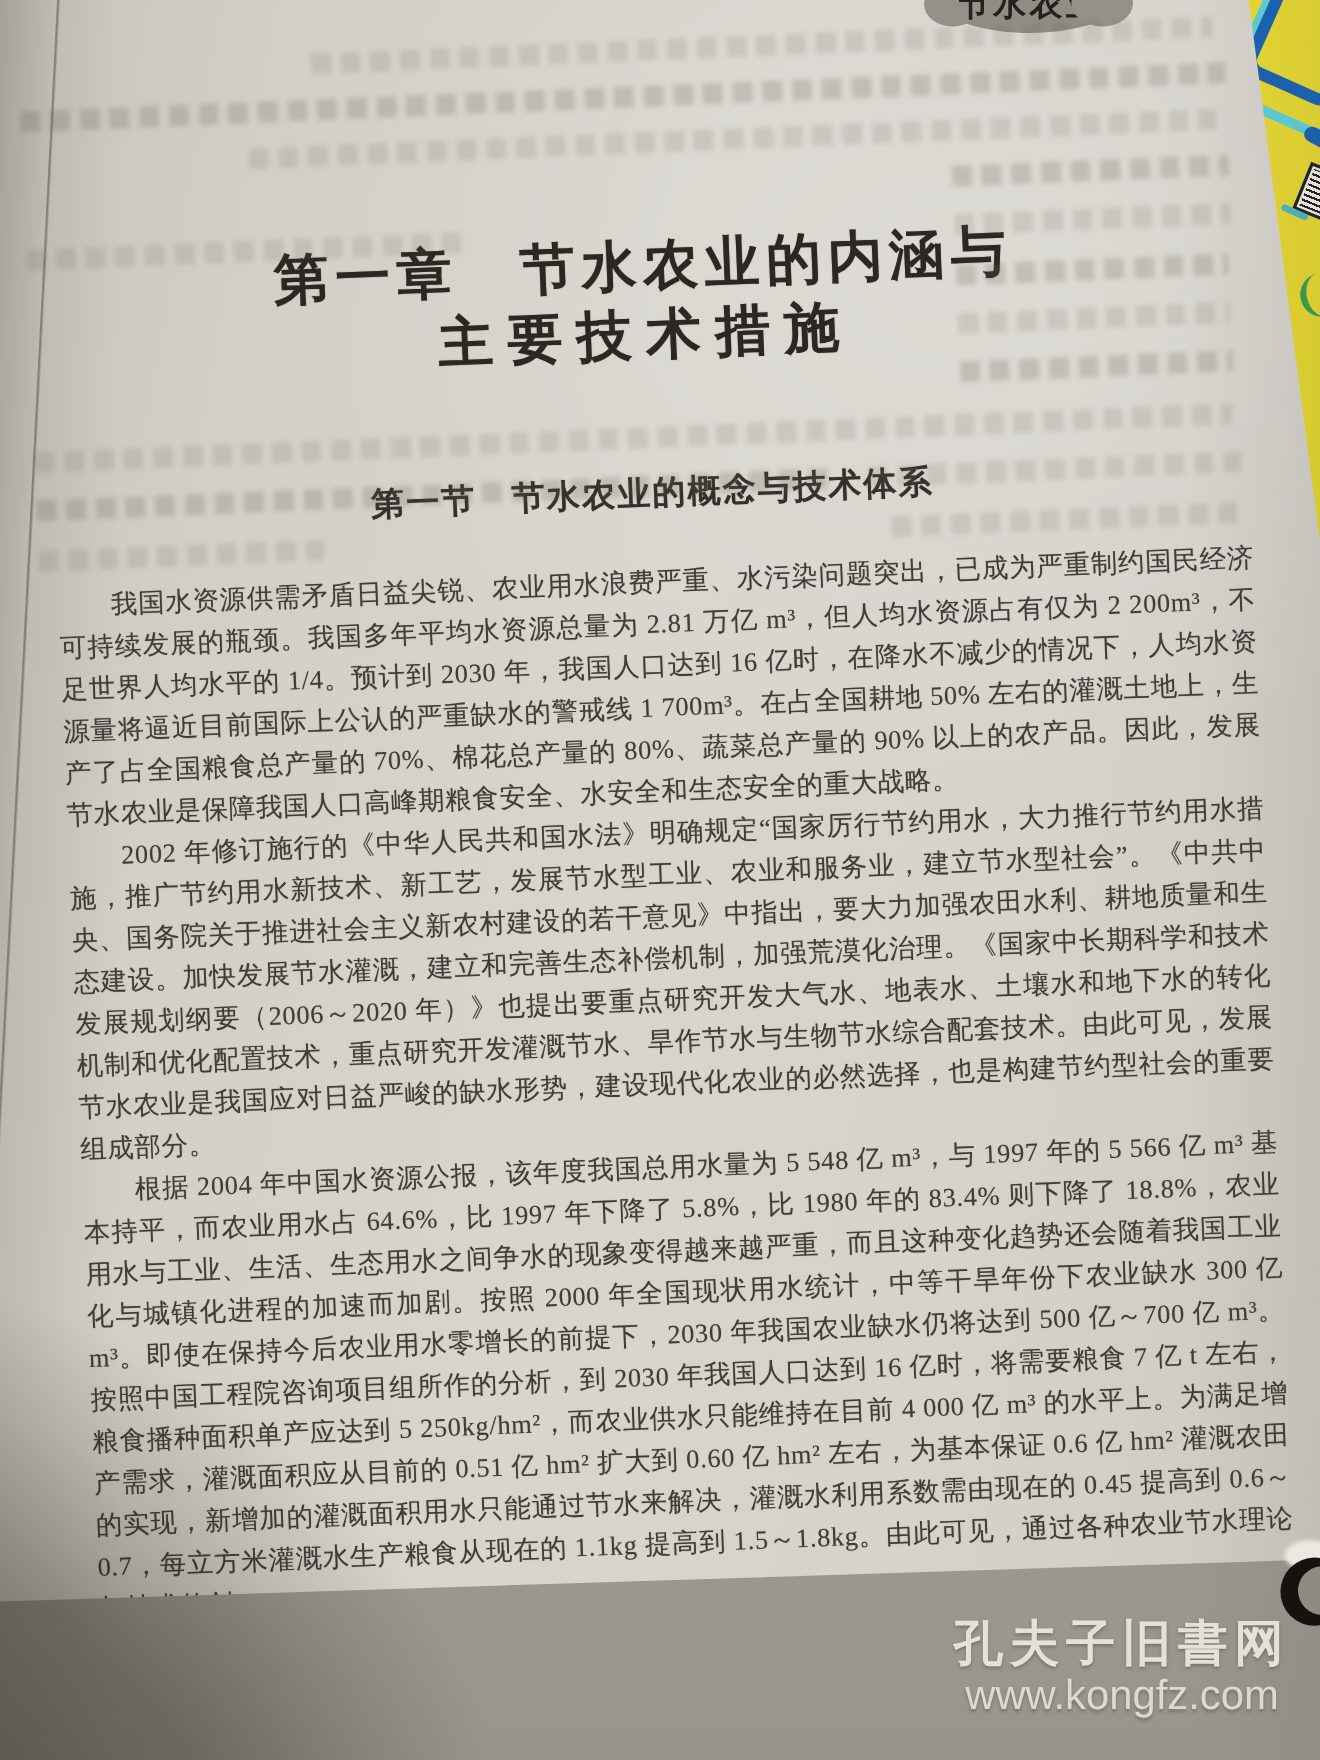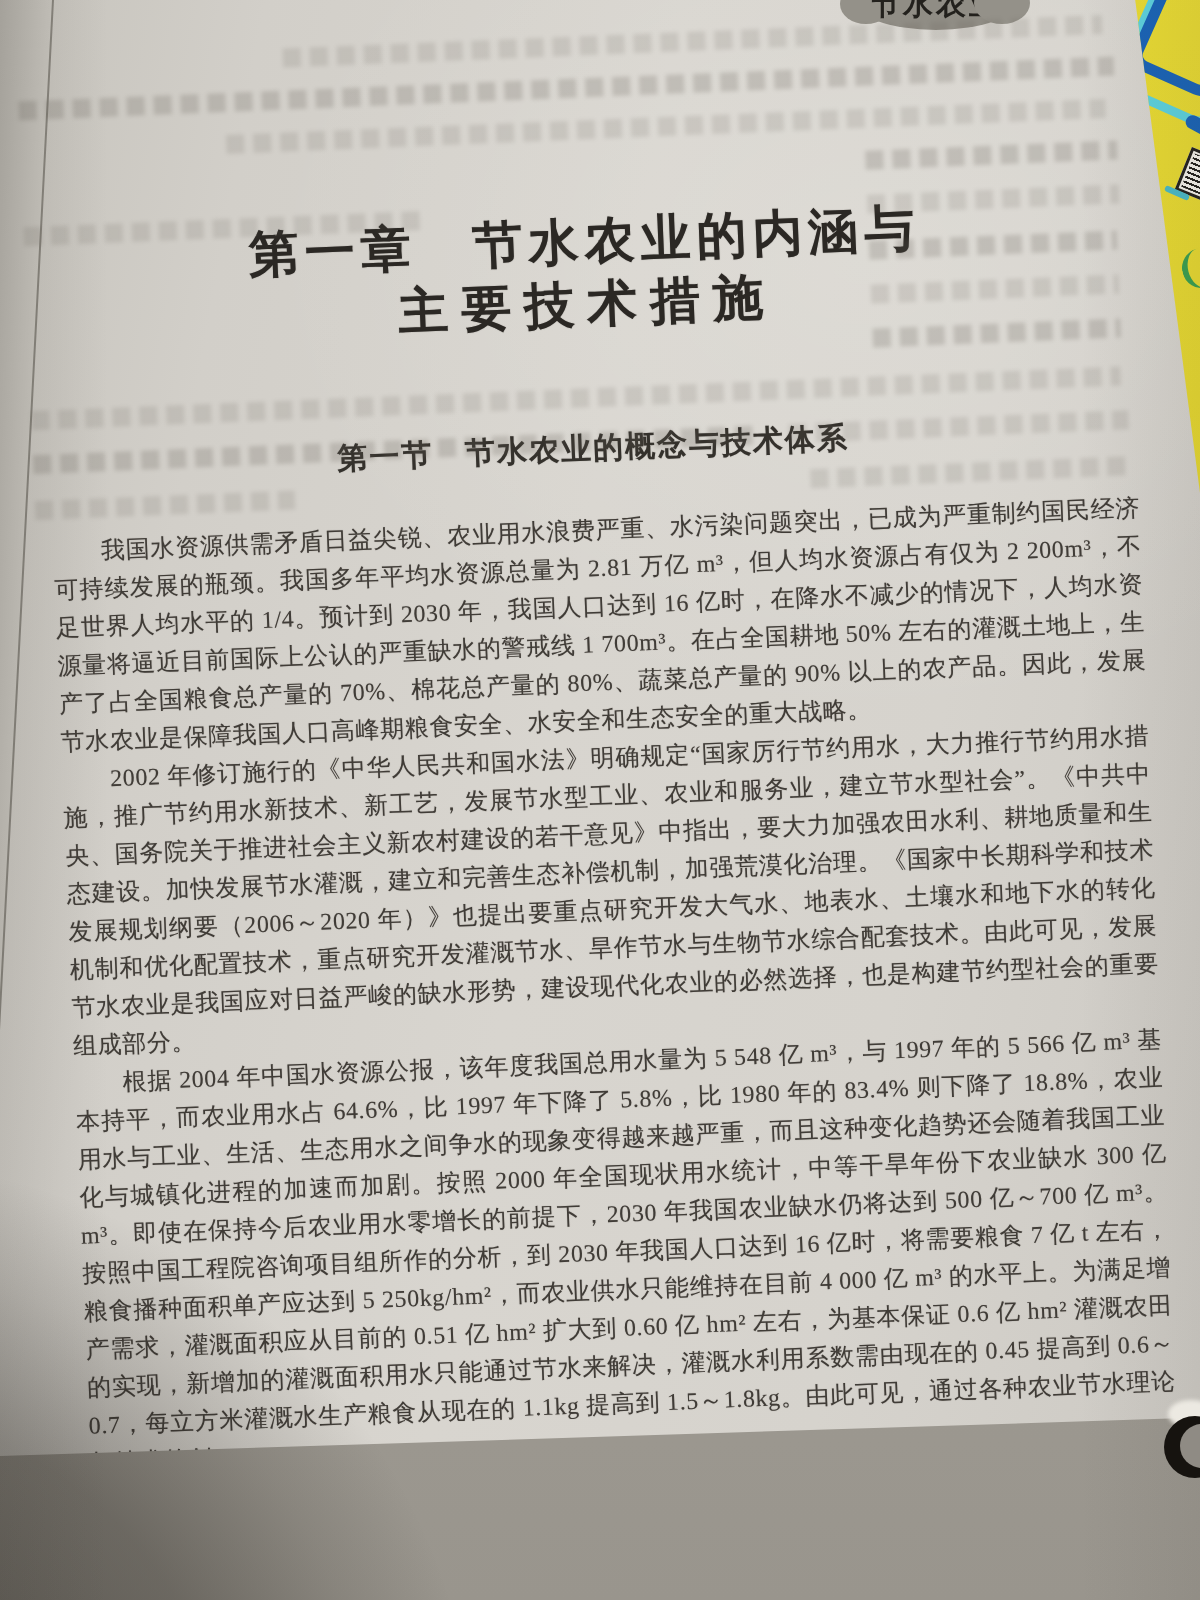--- a/index.html
+++ b/index.html
@@ -177,15 +177,17 @@
   <div class="corner-shadow"></div>
   <div class="vignette"></div>
 
   <div class="knob">
     <div class="knob-glow"></div>
     <div class="knob-ring"></div>
     <div class="knob-core"></div>
   </div>
 
   <div class="watermark">
+    <div class="wm-cn">孔夫子旧書网</div>
+    <div class="wm-url">www.kongfz.com</div>
   </div>
 
 </div>
 
 </body></html>

